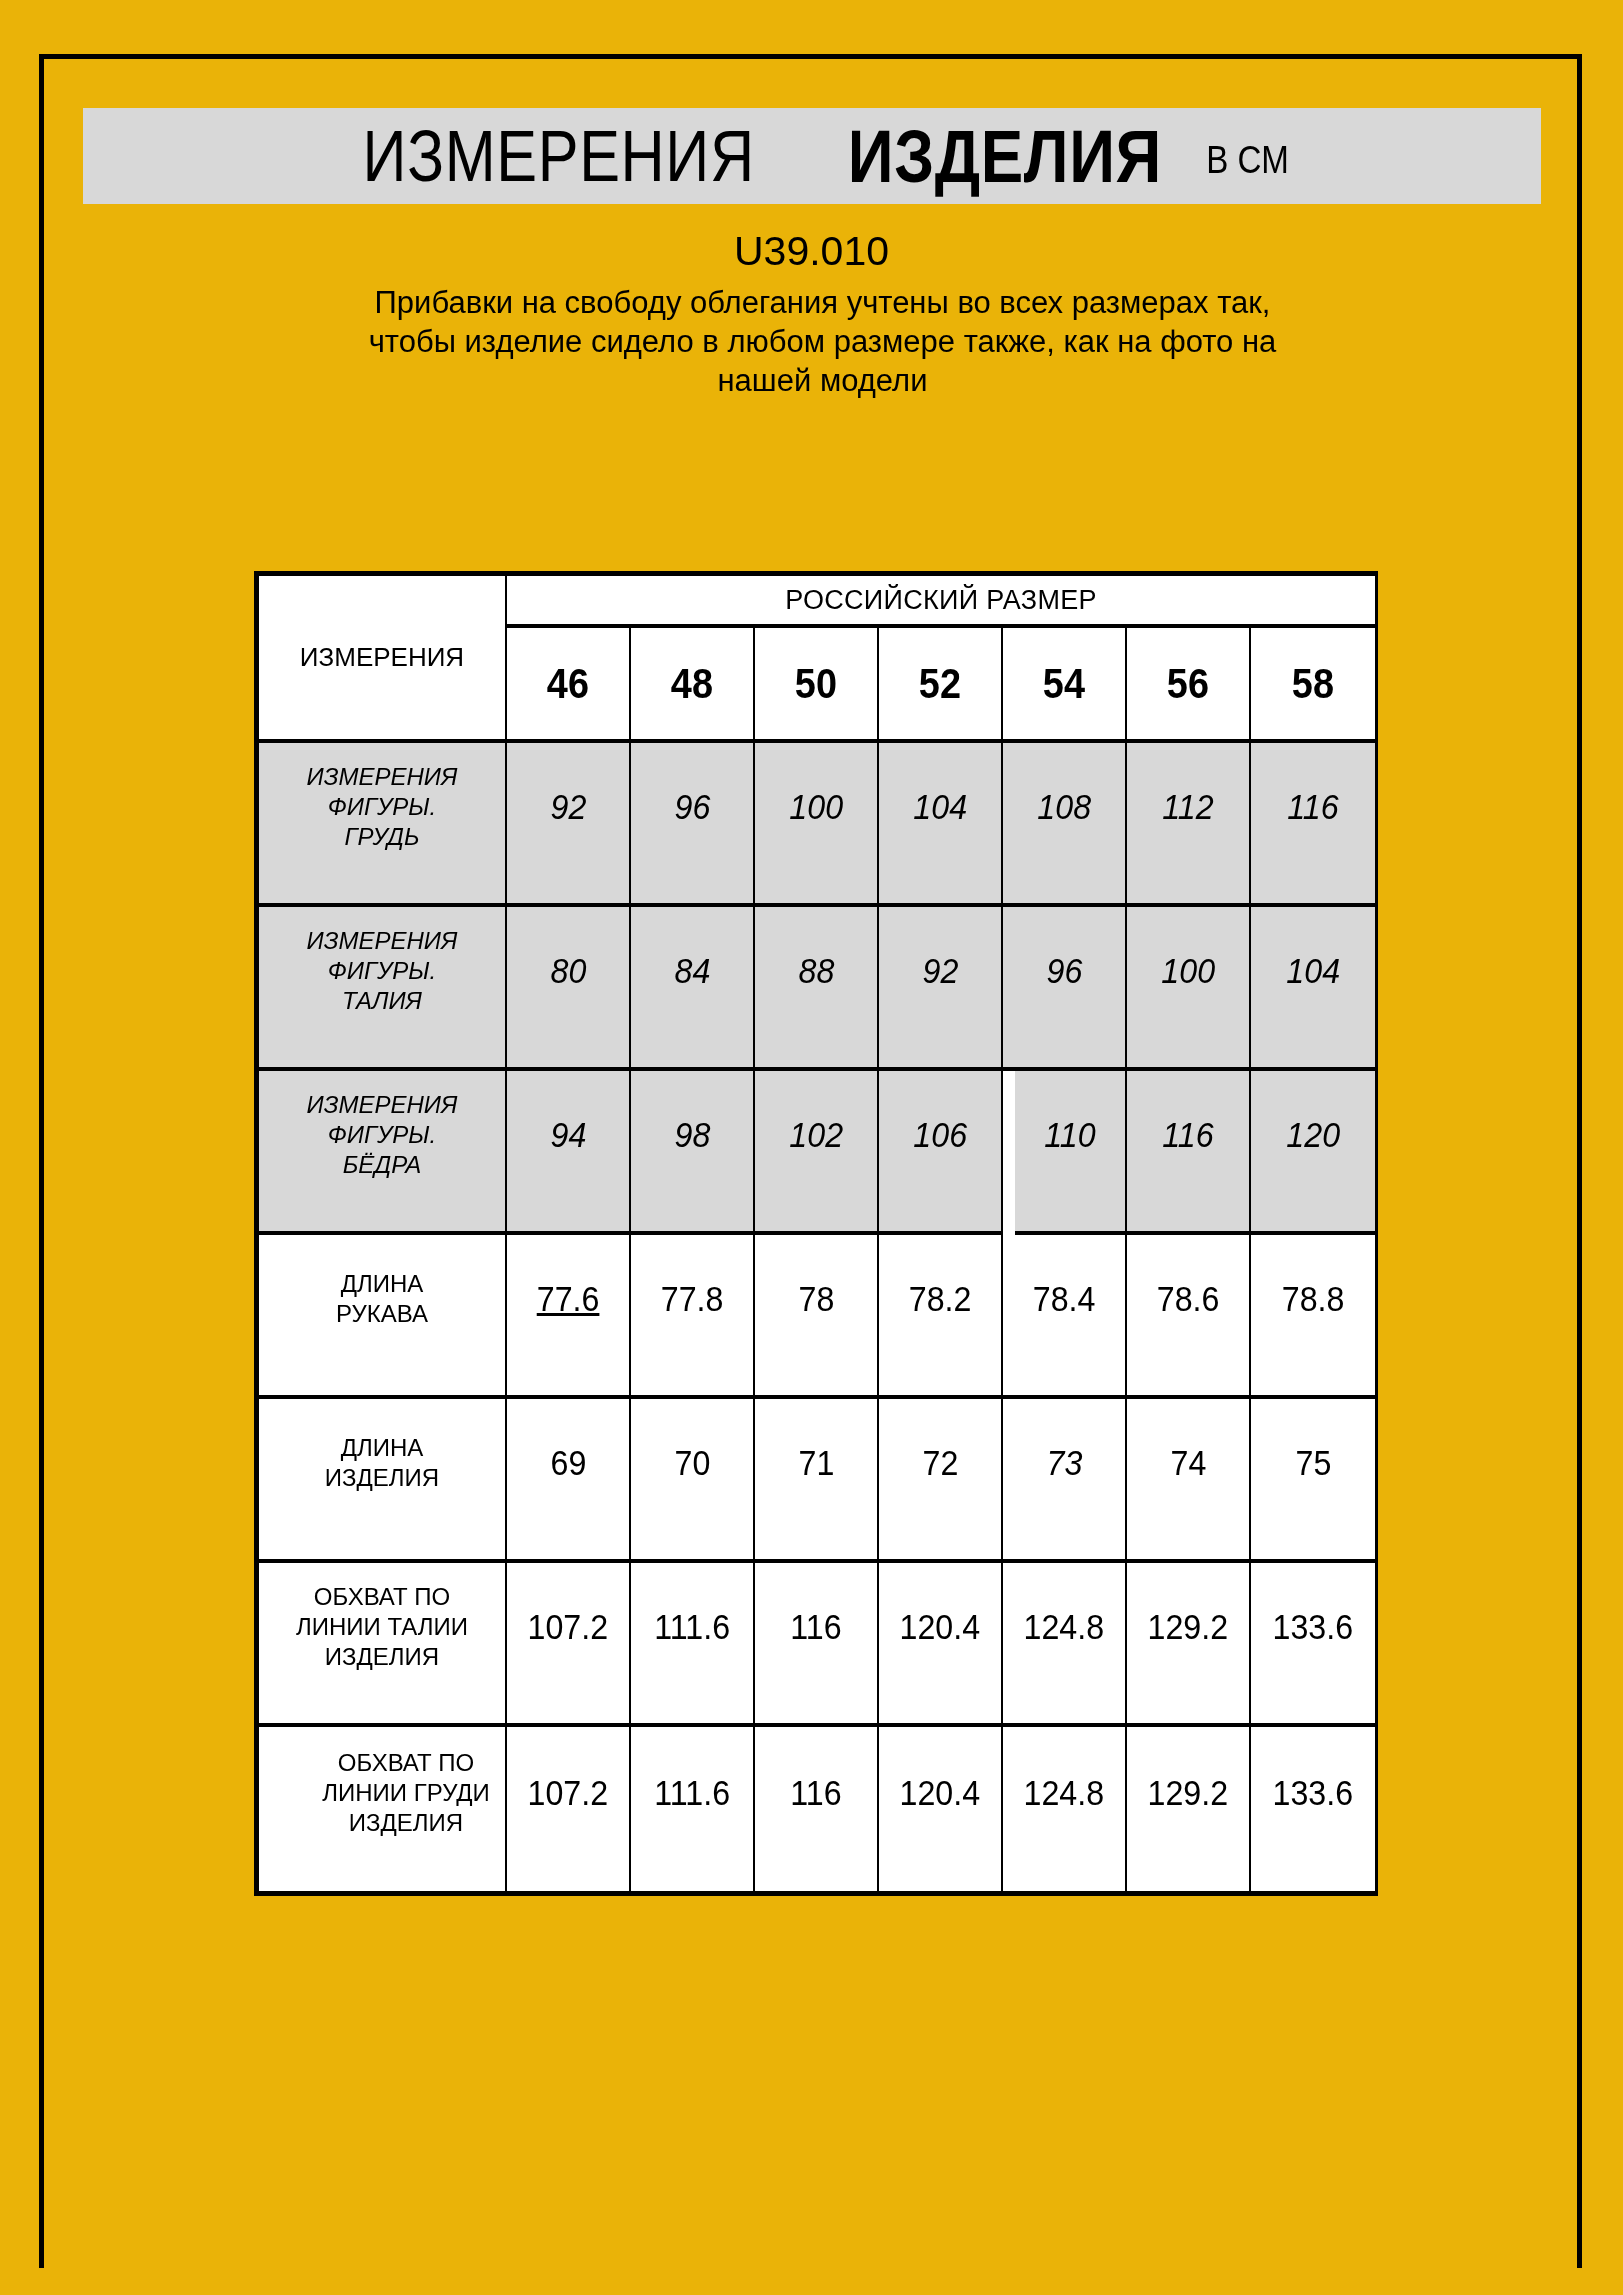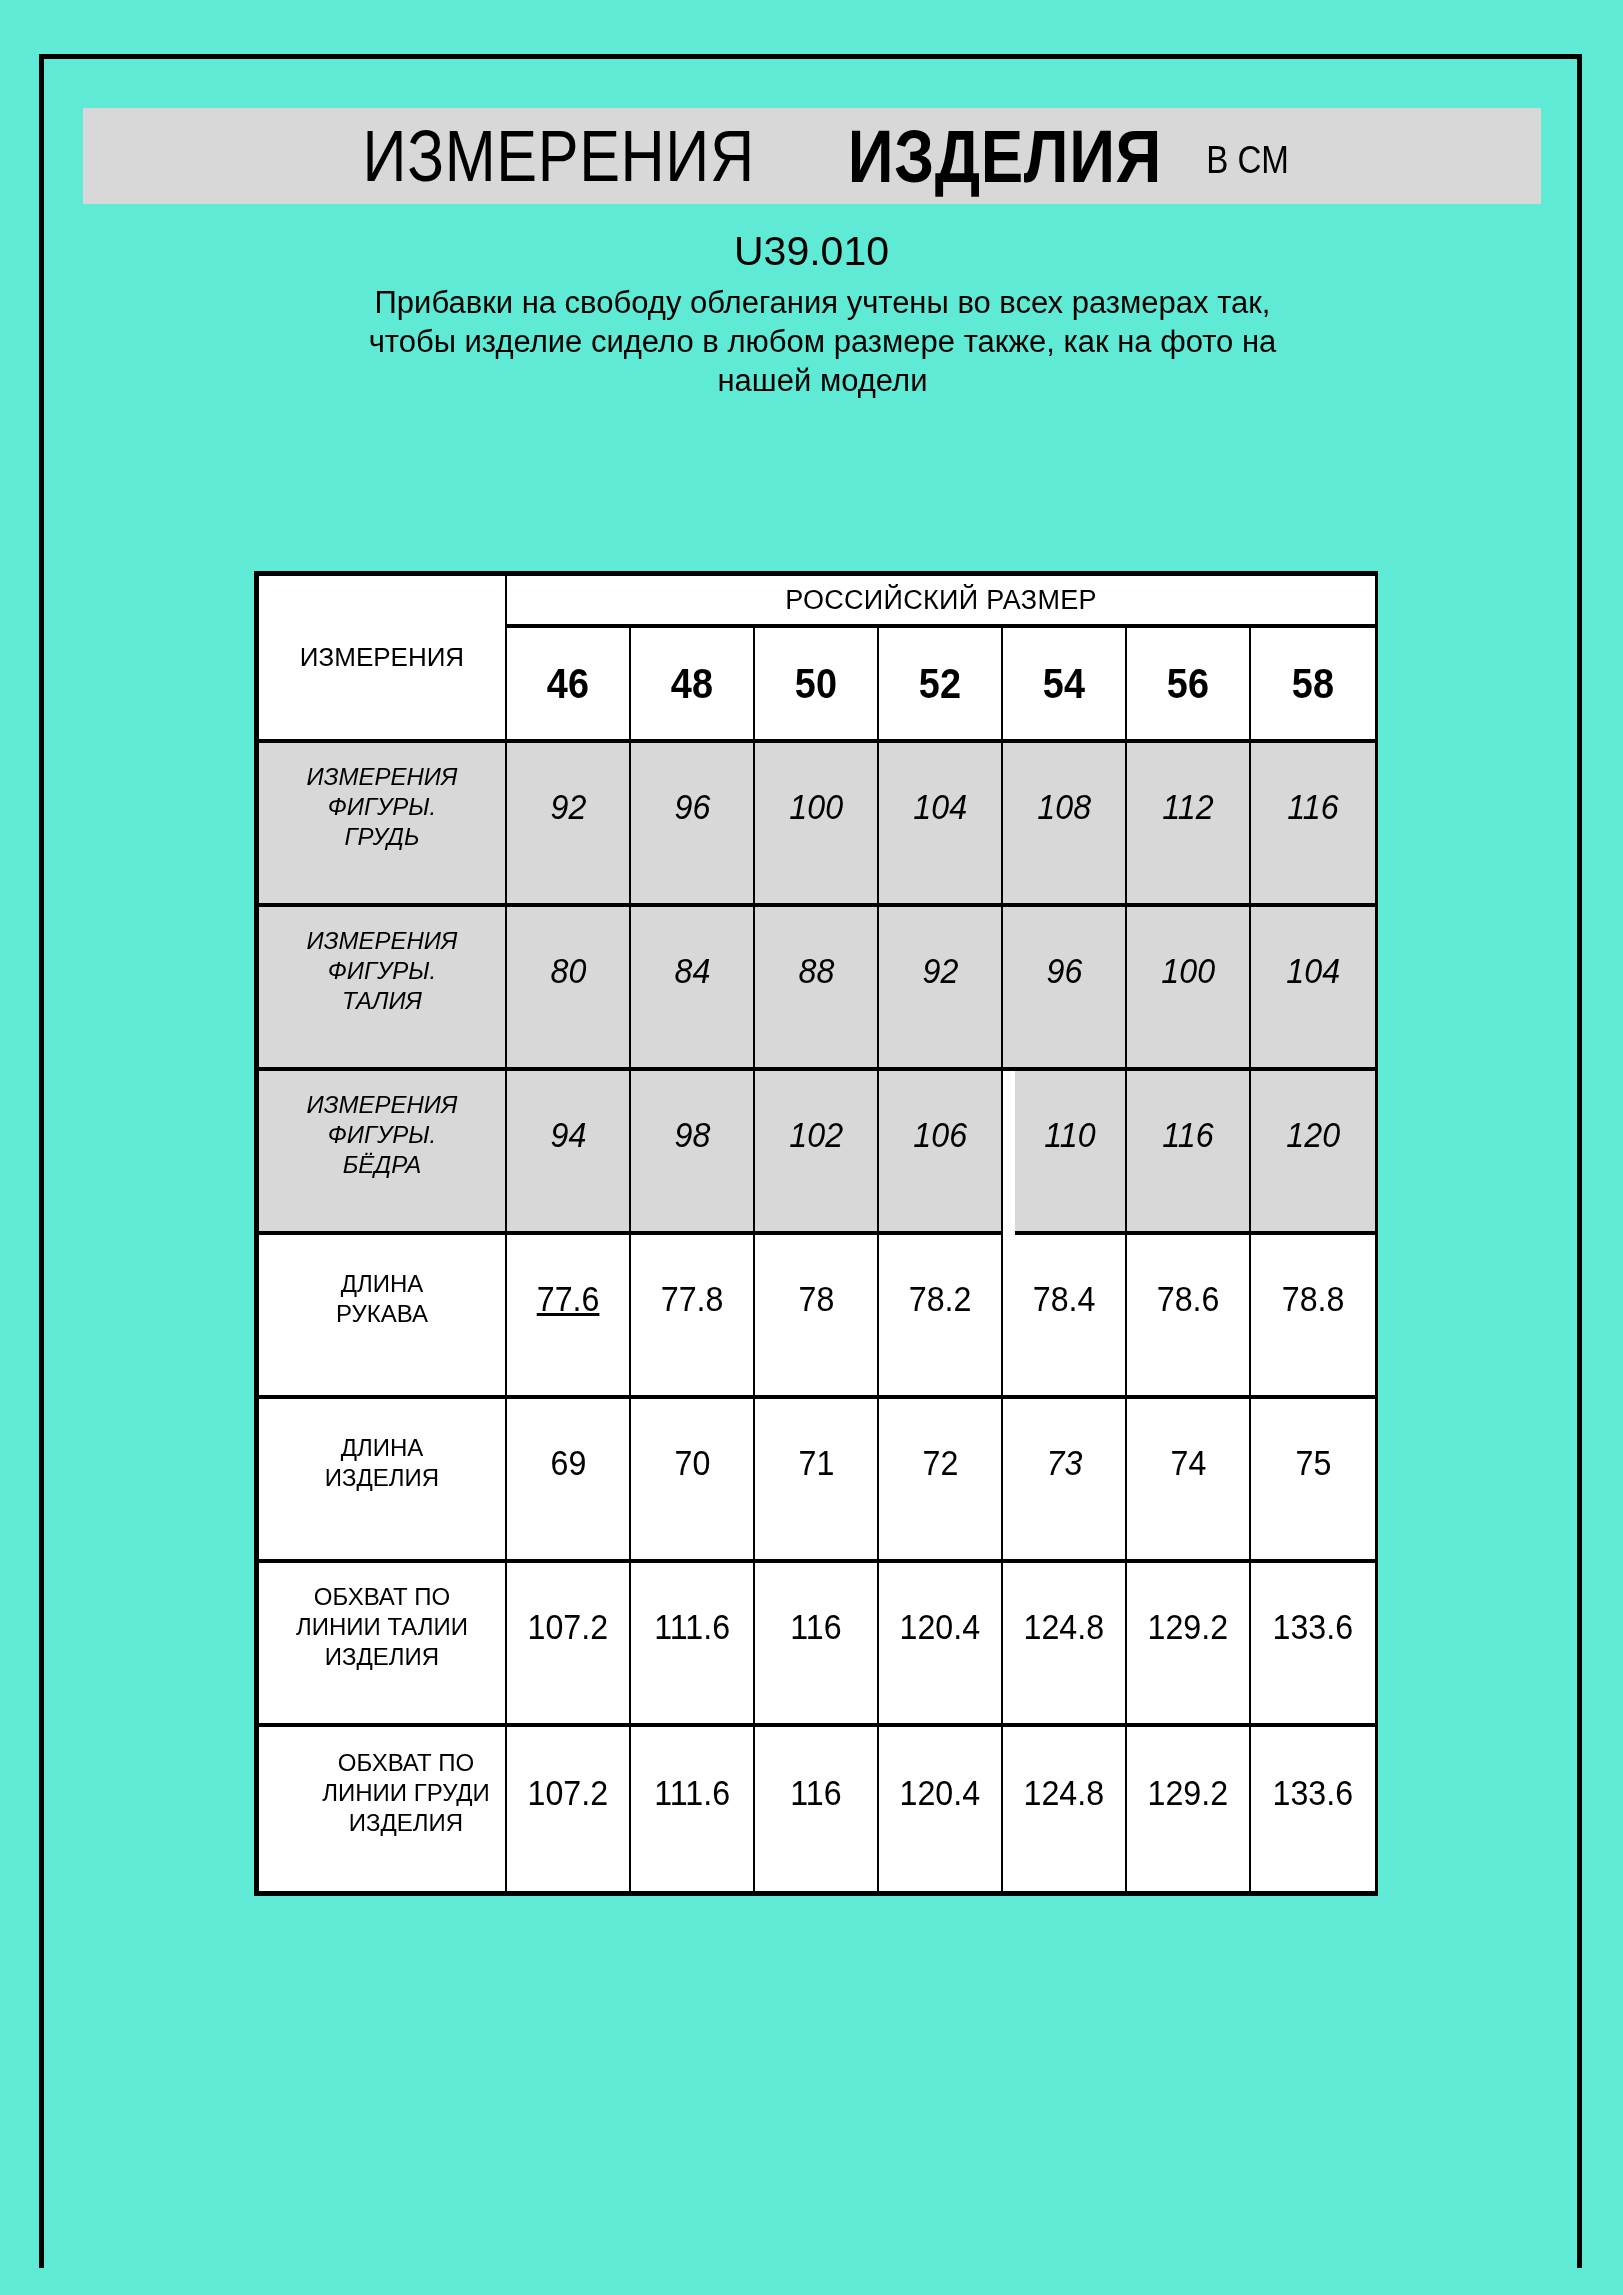--- a/index.html
+++ b/index.html
@@ -6,21 +6,21 @@
     margin: 0;
     padding: 0;
     background: #ffffff;
     font-family: "Liberation Sans", sans-serif;
     color: #000000;
   }
   #page {
     position: relative;
     width: 1623px;
     height: 2295px;
-    background: #5eead4;
+    background: #eab308;
     overflow: hidden;
   }
   
   #frame {
     position: absolute;
     left: 39px;
     top: 54px;
     width: 1533px;
     height: 2209px;
     border-left: 5.9px solid #000;

